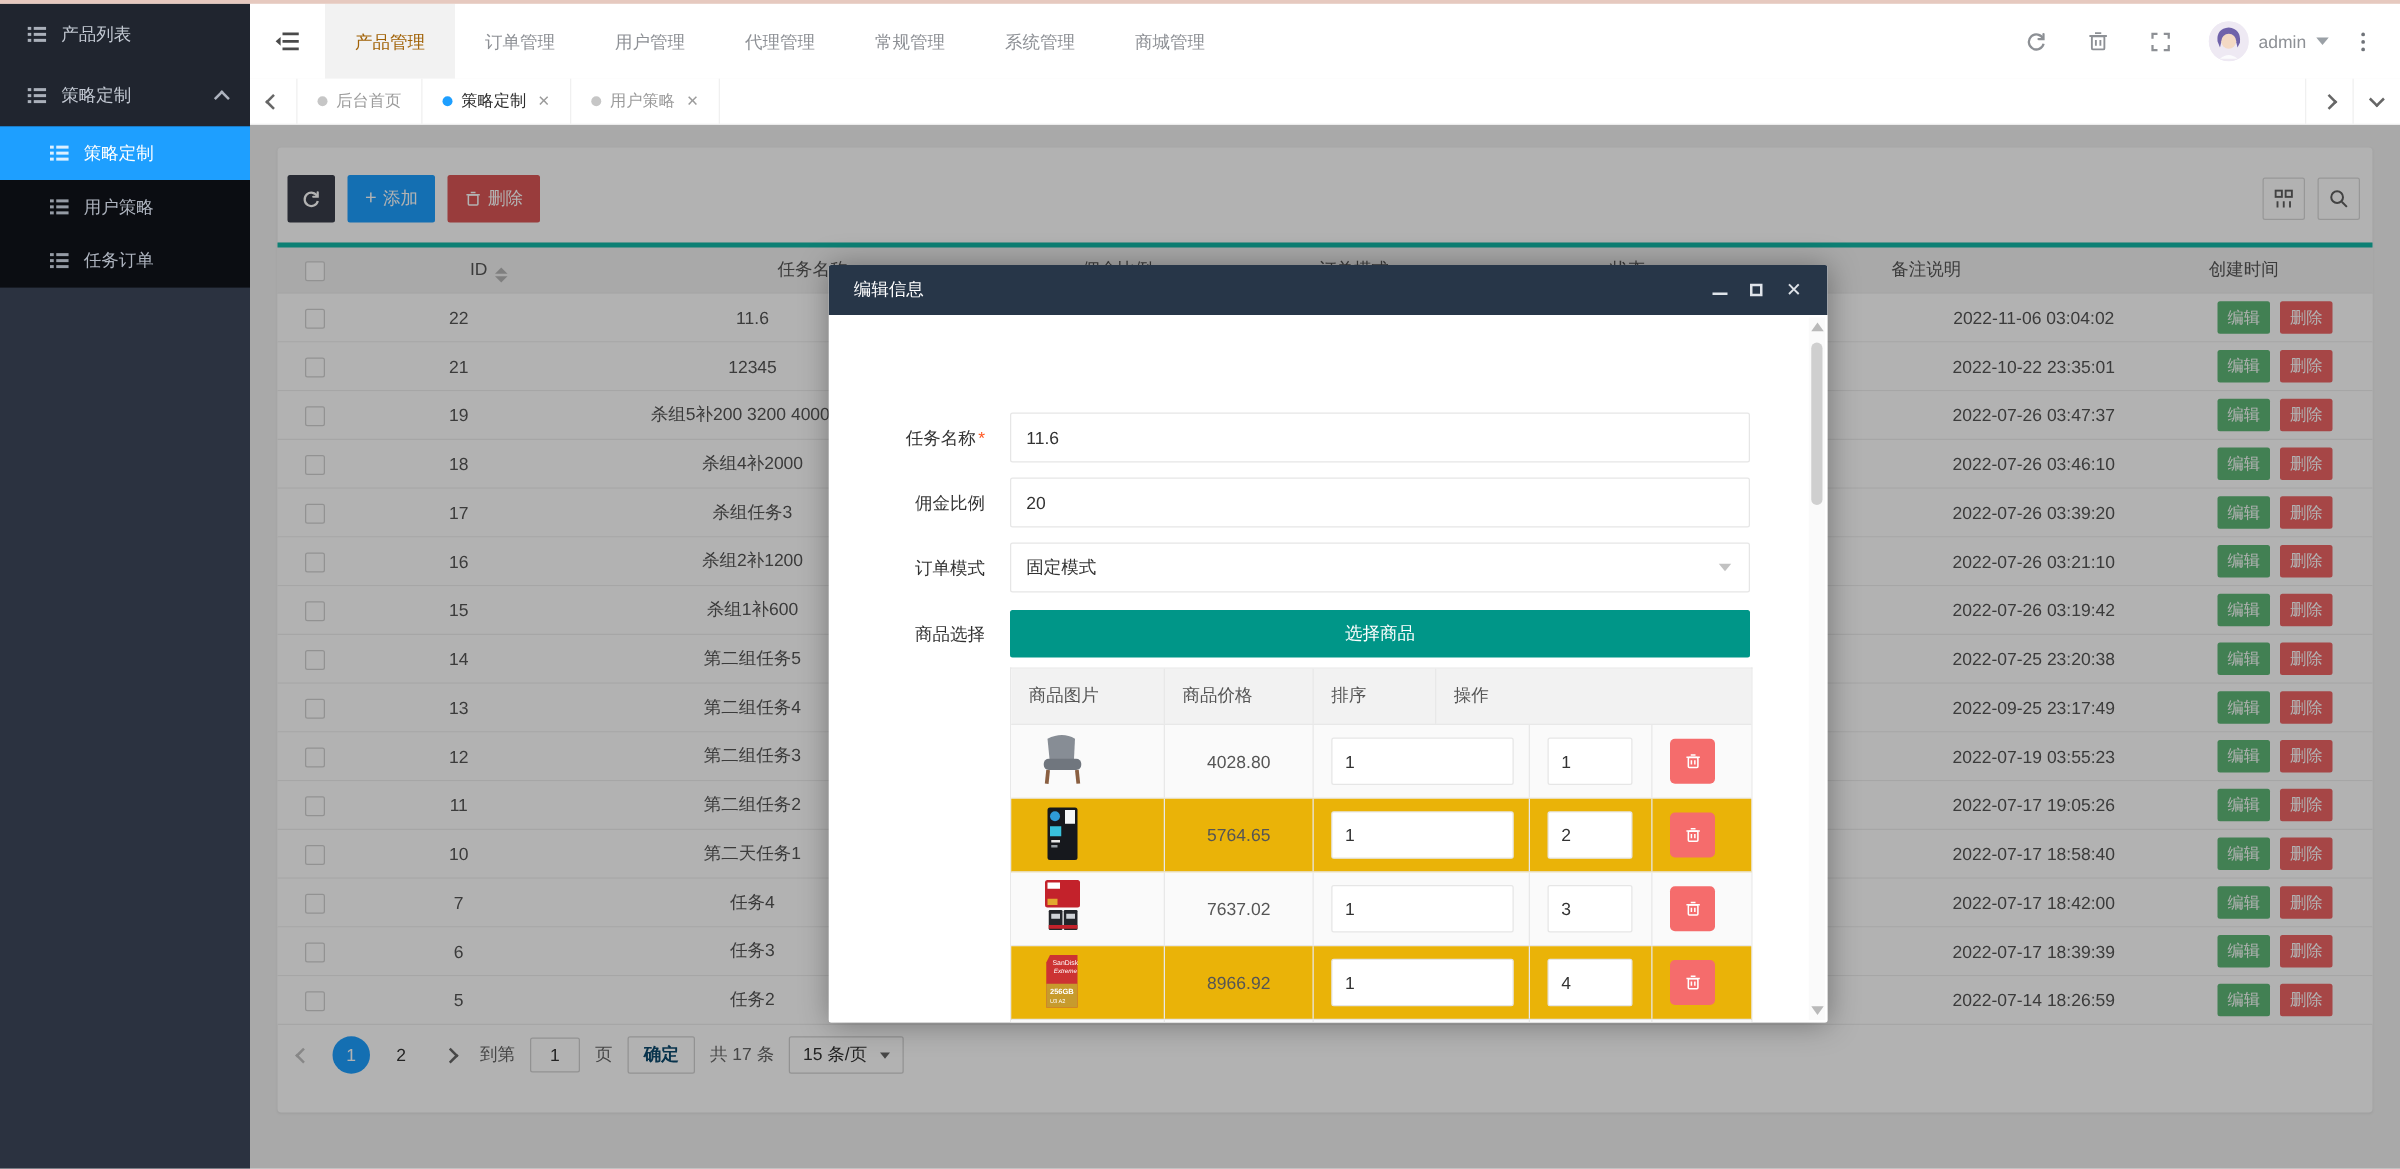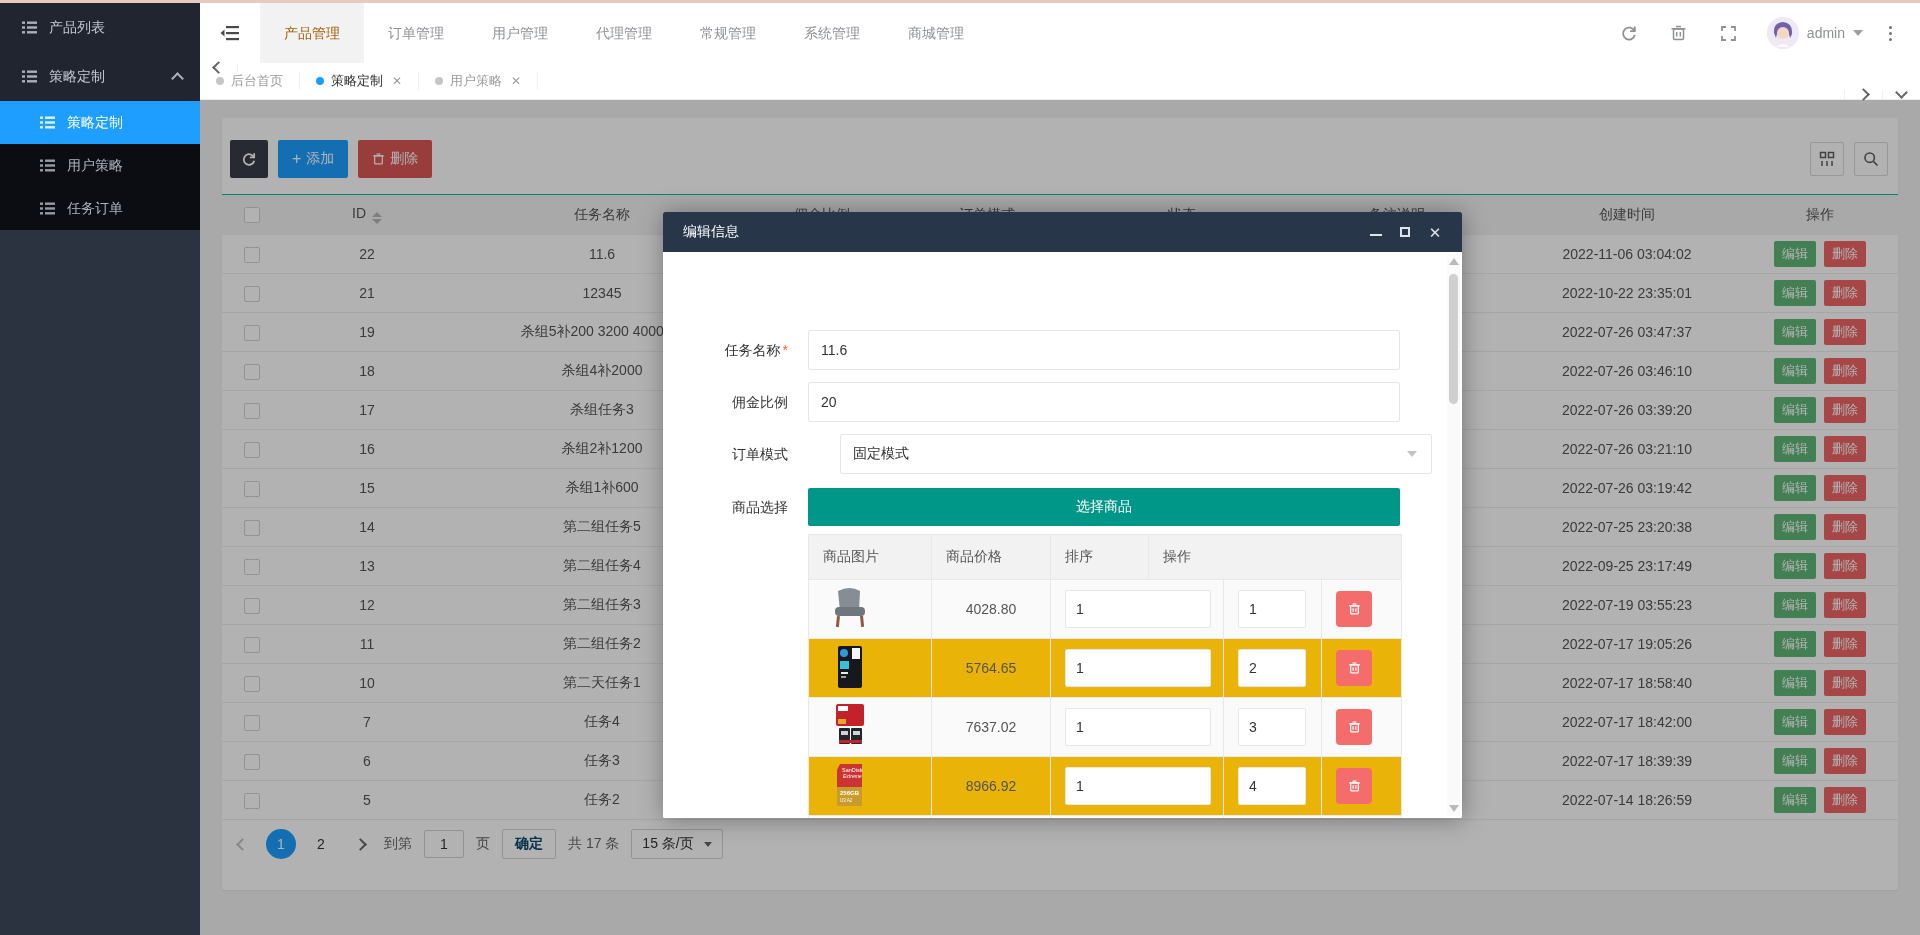--- a/index.html
+++ b/index.html
@@ -31,21 +31,21 @@
   .nav-right { margin-left:auto; display:flex; align-items:center; gap:26px; padding-right:28px; }
   .nav-icon-btn { width:24px; height:24px; display:flex; align-items:center; justify-content:center; cursor:pointer; }
   .admin-wrap { display:flex; align-items:center; gap:8px; cursor:pointer; }
   .avatar { width:32px; height:32px; border-radius:50%; overflow:hidden; background:#efeaf4; }
   .admin-name { color:#8d9095; }
   .caret-down { width:0; height:0; border-left:5px solid transparent; border-right:5px solid transparent; border-top:6px solid #9aa0a6; }
   .vdots { display:flex; flex-direction:column; gap:3px; cursor:pointer; }
   .vdots i { width:3px; height:3px; background:#6f7379; border-radius:50%; }
 
   
-  .tabbar { position:absolute; left:200px; top:63px; width:1720px; height:37px; background:#fff; border-bottom:1px solid #ececec; display:flex; align-items:stretch; z-index:40;flex-direction:column; }
+  .tabbar { position:absolute; left:200px; top:63px; width:1720px; height:37px; background:#fff; border-bottom:1px solid #ececec; display:flex; align-items:stretch; z-index:40; }
   .tab-scroll { width:38px; display:flex; align-items:center; justify-content:center; border-right:1px solid #f0f0f0; cursor:pointer; }
   .tabs { display:flex; }
   .tab { display:flex; align-items:center; gap:7px; padding:0 16px; border-right:1px solid #f0f0f0; color:#9b9b9b; font-size:13px; cursor:pointer; }
   .tab.active { color:#2d2d2d; }
   .tab .dot { width:8px; height:8px; border-radius:50%; background:#c6c6c6; }
   .tab.active .dot { background:#1e9fff; }
   .tab .tab-close { font-size:12px; color:#9b9b9b; margin-left:2px; }
   .tab-right { margin-left:auto; display:flex; }
   .tab-scroll.right { border-right:none; border-left:1px solid #f0f0f0; }
   .chev { width:9px; height:9px; border-left:2px solid #666; border-bottom:2px solid #666; display:inline-block; }
@@ -61,21 +61,21 @@
   .toolbar { position:absolute; left:8px; top:22px; display:flex; gap:10px; }
   .btn { border:none; border-radius:2px; color:#fff; font-size:14px; cursor:pointer; font-family:inherit; display:flex; align-items:center; justify-content:center; gap:5px; }
   .btn-refresh { width:38px; height:38px; background:#393d49; }
   .btn-add { height:38px; padding:0 14px; background:#1e9fff; }
   .btn-del { height:38px; padding:0 14px; background:#db5757; }
   .card-tools { position:absolute; right:10px; top:24px; display:flex; gap:10px; }
   .tool-btn { width:34px; height:34px; background:#fff; border:1px solid #d9d9d9; border-radius:2px; display:flex; align-items:center; justify-content:center; cursor:pointer; }
 
   .dtable { position:absolute; left:0; top:76px; width:1676px; }
   .trow { display:flex; align-items:center; height:39px; border-bottom:1px solid #eeeeee; background:#fff; color:#555; }
-  .thead { height:41px; background:#f2f2f2; border-top:1px solid #14b8a6; color:#555; }
+  .thead { height:41px; background:#f2f2f2; border-top:4px solid #14b8a6; color:#555;gap:24px; }
   .tcell { text-align:center; white-space:nowrap; overflow:visible; flex:none; }
   .c0{width:60px}.c1{width:170px}.c2{width:300px}.c3{width:140px}.c4{width:190px}.c5{width:200px}.c6{width:230px}.c7{width:230px}.c8{width:156px}
   .cbx { width:16px; height:16px; border:1px solid #d2d2d2; border-radius:2px; background:#fff; display:inline-block; vertical-align:middle; cursor:pointer; }
   .sort-ico { display:inline-flex; flex-direction:column; gap:2px; margin-left:6px; vertical-align:1px; cursor:pointer; }
   .sort-ico b { width:0; height:0; border-left:5px solid transparent; border-right:5px solid transparent; }
   .sort-ico .up { border-bottom:5px solid #b7b7b7; }
   .sort-ico .dn { border-top:5px solid #b7b7b7; }
   .op-btn { display:inline-flex; align-items:center; justify-content:center; height:26px; padding:0 8px; border:none; border-radius:2px; color:#fff; font-size:13px; cursor:pointer; font-family:inherit; }
   .op-edit { background:#5fb878; margin-right:8px; }
   .op-del { background:#ee6565; }
@@ -555,21 +555,21 @@
     <input class="form-input" style="top: 78px;" value="11.6">
 
     <div class="form-row" style="top:130px;">
       <div class="form-label">佣金比例</div>
     </div>
     <input class="form-input" style="top: 130px;" value="20">
 
     <div class="form-row" style="top:182px;">
       <div class="form-label">订单模式</div>
     </div>
-    <div class="form-select" style="top:182px;margin-left:32px;">
+    <div class="form-select" style="top:182px;">
       <span>固定模式</span>
       <span class="sel-caret"></span>
     </div>
 
     <div class="form-row" style="top:236px;">
       <div class="form-label" style="line-height:38px;">商品选择</div>
     </div>
     <button class="btn-teal" style="top:236px;">选择商品</button>
 
     <div class="ptable">

